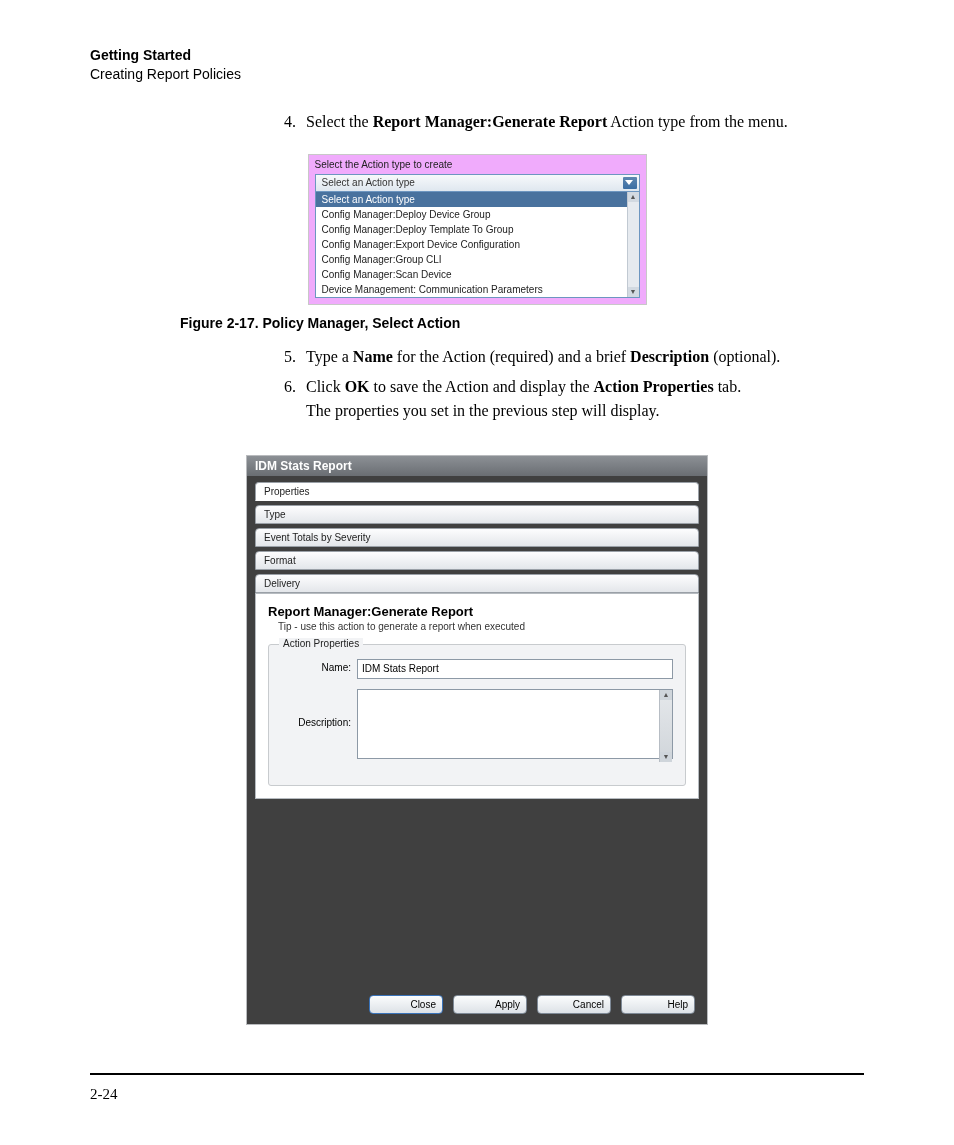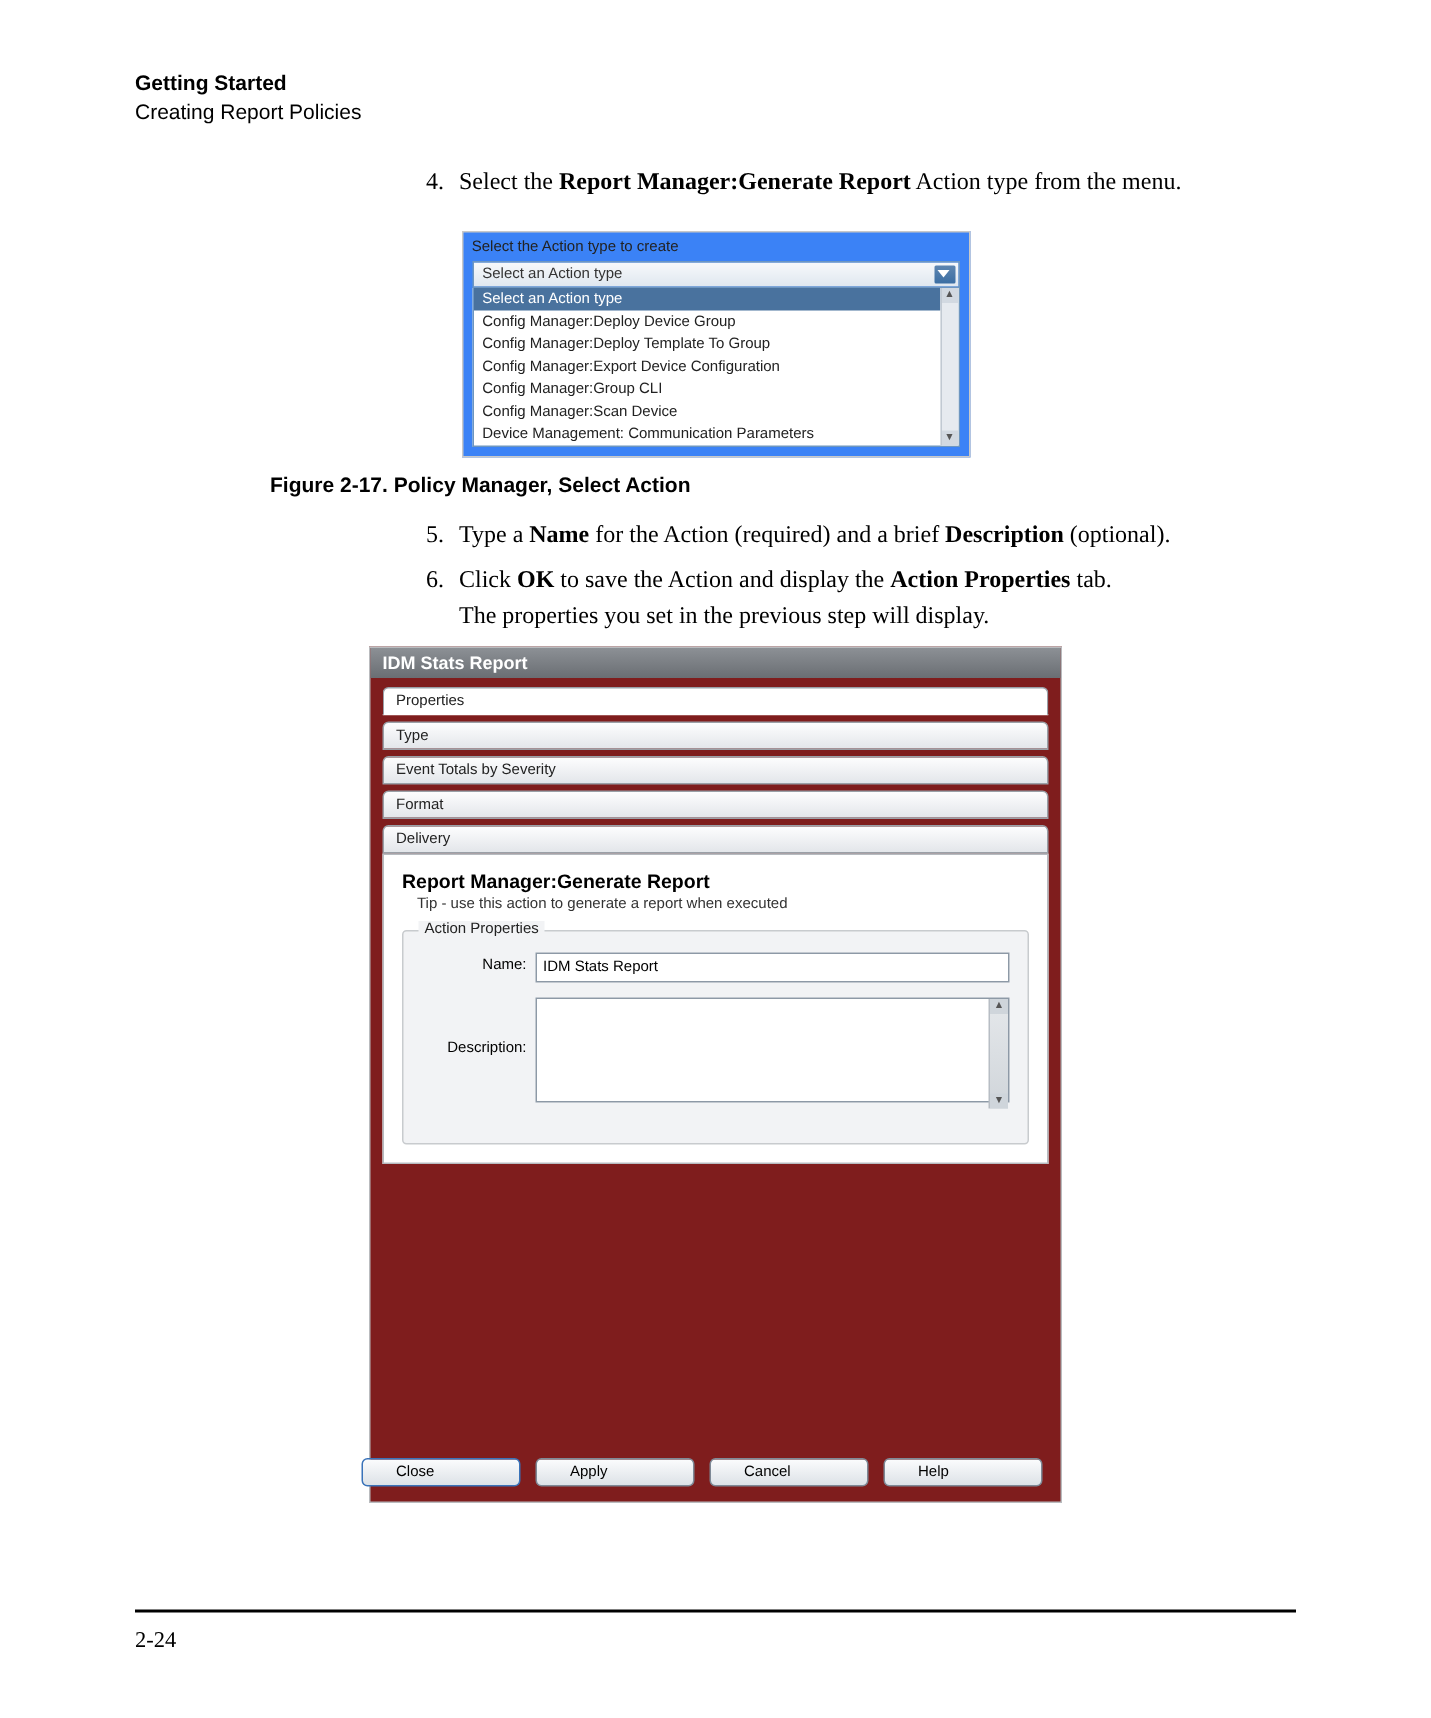--- a/index.html
+++ b/index.html
@@ -35,21 +35,21 @@
     font-size: 14px;
     margin: 8px 0 14px 0;
   }
 
   
   .fig17 {
     width: 325px;
     margin: 20px auto 10px auto;
     font-family: Arial, Helvetica, sans-serif;
     font-size: 10px;
-    background: #3b82f6;
+    background: #f0abfc;
     border: 1px solid #c8c8c8;
     padding: 4px 6px 6px 6px;
     position: relative;
   }
   .fig17 .label { color: #222; margin-bottom: 4px; }
   .fig17-select {
     position: relative;
     border: 1px solid #6d96c0;
     background: linear-gradient(#f7f9fb,#dfe7ef);
     height: 16px;
@@ -101,23 +101,23 @@
     content:"▼";
     position:absolute; bottom:0; left:0; right:0;
     font-size:7px; text-align:center; color:#555;
     background:#d2d9e1;
     line-height:10px;
   }
 
   
   .fig18 {
     width: 460px;
-    margin: 8px auto 8px auto;
+    margin: 32px auto 8px auto;
     font-family: Arial, Helvetica, sans-serif;
-    background: #7f1d1d;
+    background: #404040;
     border: 1px solid #b9bbbe;
     position: relative;
   }
   .fig18-title {
     background: linear-gradient(#8c9095,#6a6e73);
     color: #fff;
     font-weight: bold;
     font-size: 12px;
     padding: 3px 8px;
   }
@@ -181,26 +181,26 @@
     background:linear-gradient(#e5e8eb,#d0d5da);
     border-left:1px solid #b7bdc4;
   }
   .fig18-ta-scroll::before{content:"▲";position:absolute;top:0;left:0;right:0;font-size:7px;text-align:center;color:#555;line-height:10px;background:#cfd5db;}
   .fig18-ta-scroll::after{content:"▼";position:absolute;bottom:0;left:0;right:0;font-size:7px;text-align:center;color:#555;line-height:10px;background:#cfd5db;}
   .fig18-spacer { height:180px; }
   .fig18-buttons { display:flex; justify-content:flex-end; gap:10px; padding:8px 12px 10px 12px; }
   .fig18-btn {
     min-width:60px;
     font-size:10px;
-    padding:3px 22px;
+    padding:3px 6px;
     border:1px solid #7e8996;
     border-radius:4px;
     background:linear-gradient(#fbfcfd,#dde2e7);
     color:#000;
-    text-align:left;
+    text-align:right;
   }
   .fig18-btn.primary { border-color:#3a73b9; }
 
   .footer-rule{
     position:absolute;
     left:90px; right:90px;
     bottom:70px;
     border-top:2px solid #000;
   }
   .page-num{

